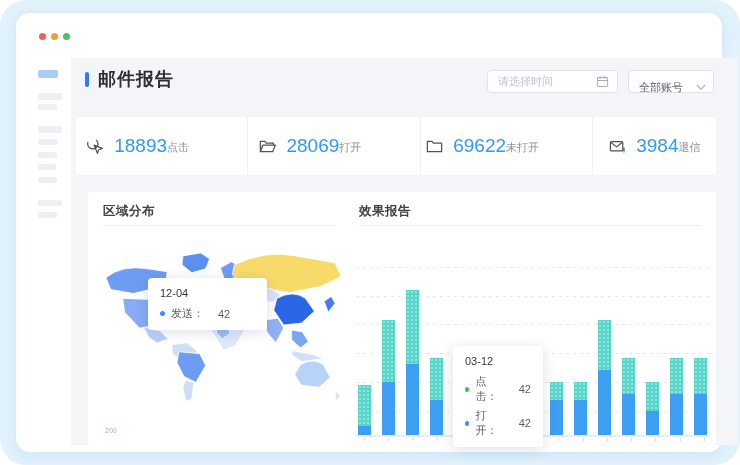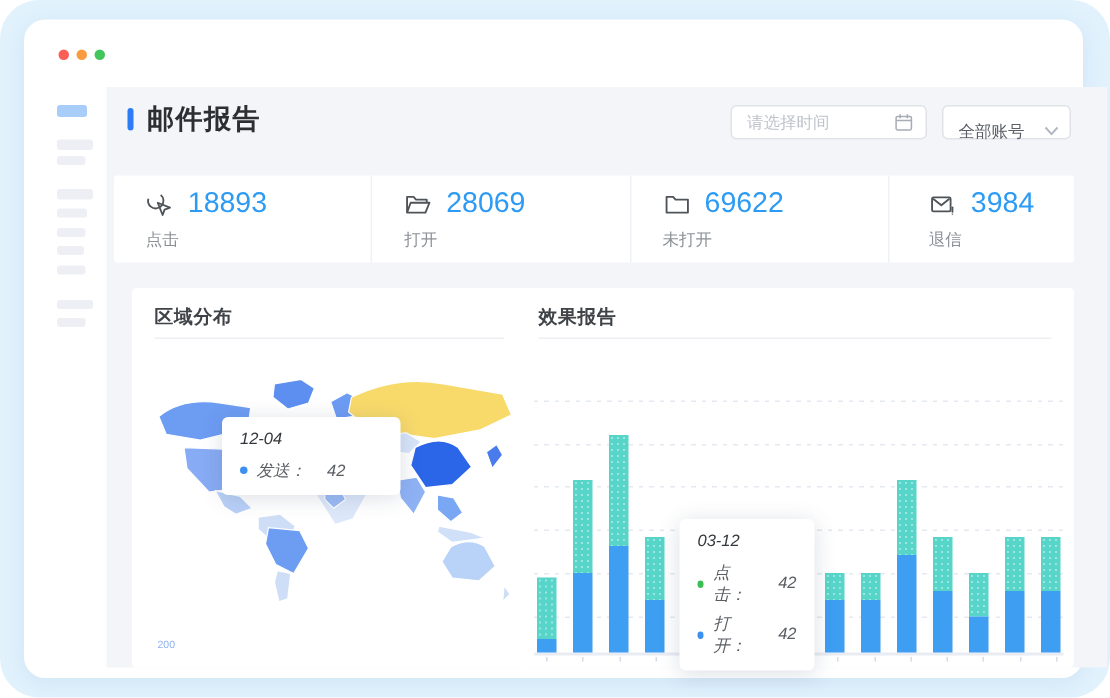--- a/index.html
+++ b/index.html
@@ -25,37 +25,37 @@
     border:1px solid #DFE3E8;border-radius:4px;display:flex;align-items:center;box-sizing:border-box;padding:0 8px 0 10px;}
   .date-input .ph{font-size:11px;color:#C0C4CC;flex:1;}
   .select{position:absolute;left:557px;top:12px;width:86px;height:23px;background:#fff;
     border:1px solid #DFE3E8;border-radius:4px;display:flex;align-items:center;box-sizing:border-box;padding:12px 7px 0 10px;}
   .select .val{font-size:11px;color:#5A5E66;flex:1;}
 
   
   .stats-bar{position:absolute;left:5px;top:59px;width:640px;height:58px;background:#fff;border-radius:2px;display:flex;}
   .stat{flex:1;display:flex;justify-content:center;align-items:center;}
   .stat + .stat{border-left:1px solid #EEF1F6;margin-left:48px;}
-  .stat-inner{display:flex;flex-direction:column;}
+  .stat-inner{display:flex;flex-direction:row;}
   .stat-top{display:flex;align-items:center;gap:9px;}
   .stat-num{font-size:19px;color:#2D9BF4;}
   .stat-label{font-size:11px;color:#8C9096;margin-top:5px;}
 
   
   .panel{position:absolute;top:134px;background:#fff;border-radius:3px;}
   .panel-map{left:17px;width:263px;height:253px;}
   .panel-chart{left:273px;width:372px;height:253px;}
   .panel-title{position:absolute;left:15px;top:11px;font-size:12.5px;font-weight:bold;color:#3F4347;letter-spacing:.5px;}
   .panel-rule{position:absolute;left:15px;right:15px;top:33px;height:1px;background:#EDEFF3;}
 
   .map-svg{position:absolute;left:8px;top:52px;}
   .map-legend{position:absolute;left:17px;bottom:11px;font-size:7px;color:#8FB3F0;}
 
   .tooltip{position:absolute;background:#fff;border-radius:4px;box-shadow:0 2px 14px rgba(60,80,110,.18);
-    padding:9px 12px;z-index:3;font-style:italic;}
+    padding:9px 12px;z-index:3;}
   .tt-date{font-size:11px;color:#34383C;margin-bottom:7px;}
   .tt-row{display:flex;align-items:center;gap:6px;font-size:11px;color:#5A5E63;margin-top:4px;}
   .tt-row .dot{width:5px;height:5px;border-radius:50%;}
   .dot-blue{background:#3D8FF0;} .dot-green{background:#3DBE54;}
   .tt-val{margin-left:8px;}
   .map-tooltip{left:60px;top:86px;width:95px;}
   .chart-tooltip{left:109px;top:154px;width:66px;}
 
   
   .plot{position:absolute;left:12px;top:66px;width:353px;height:177px;border-bottom:2px solid #E9ECF2;}

